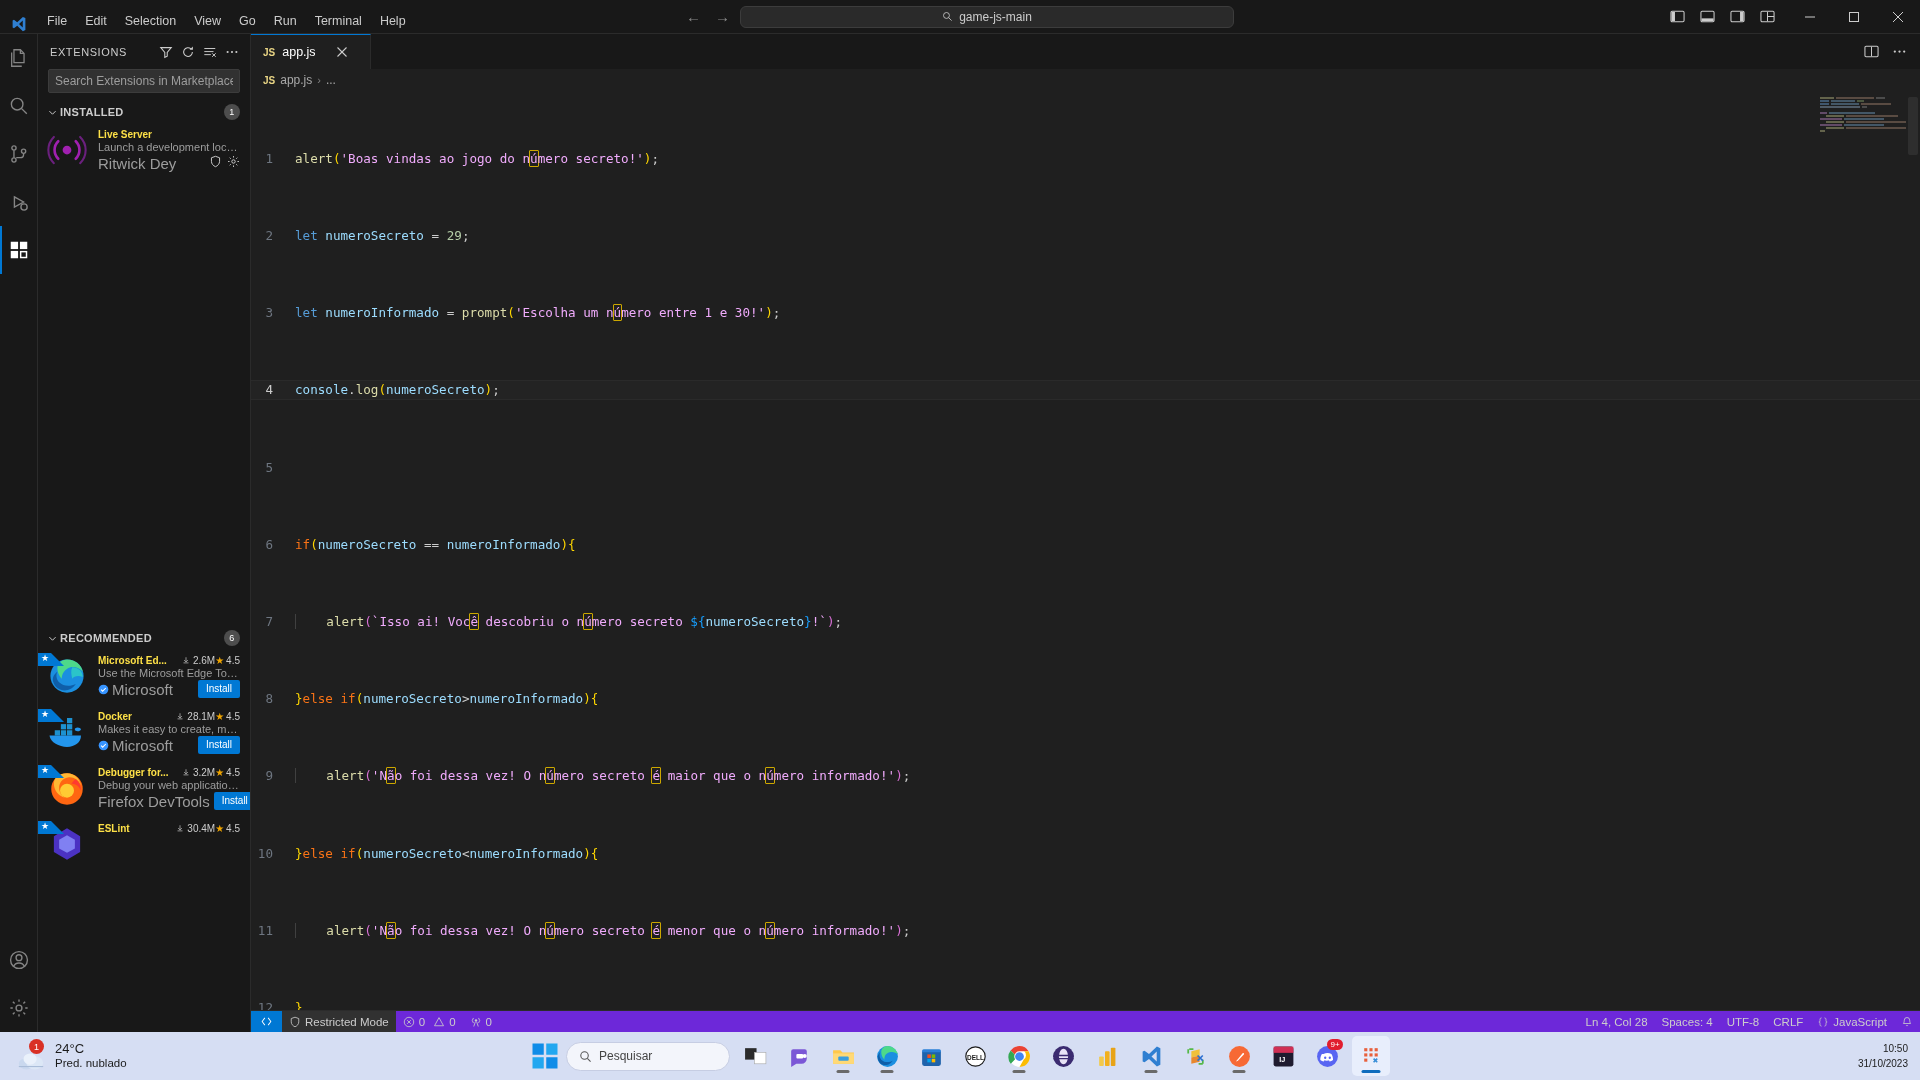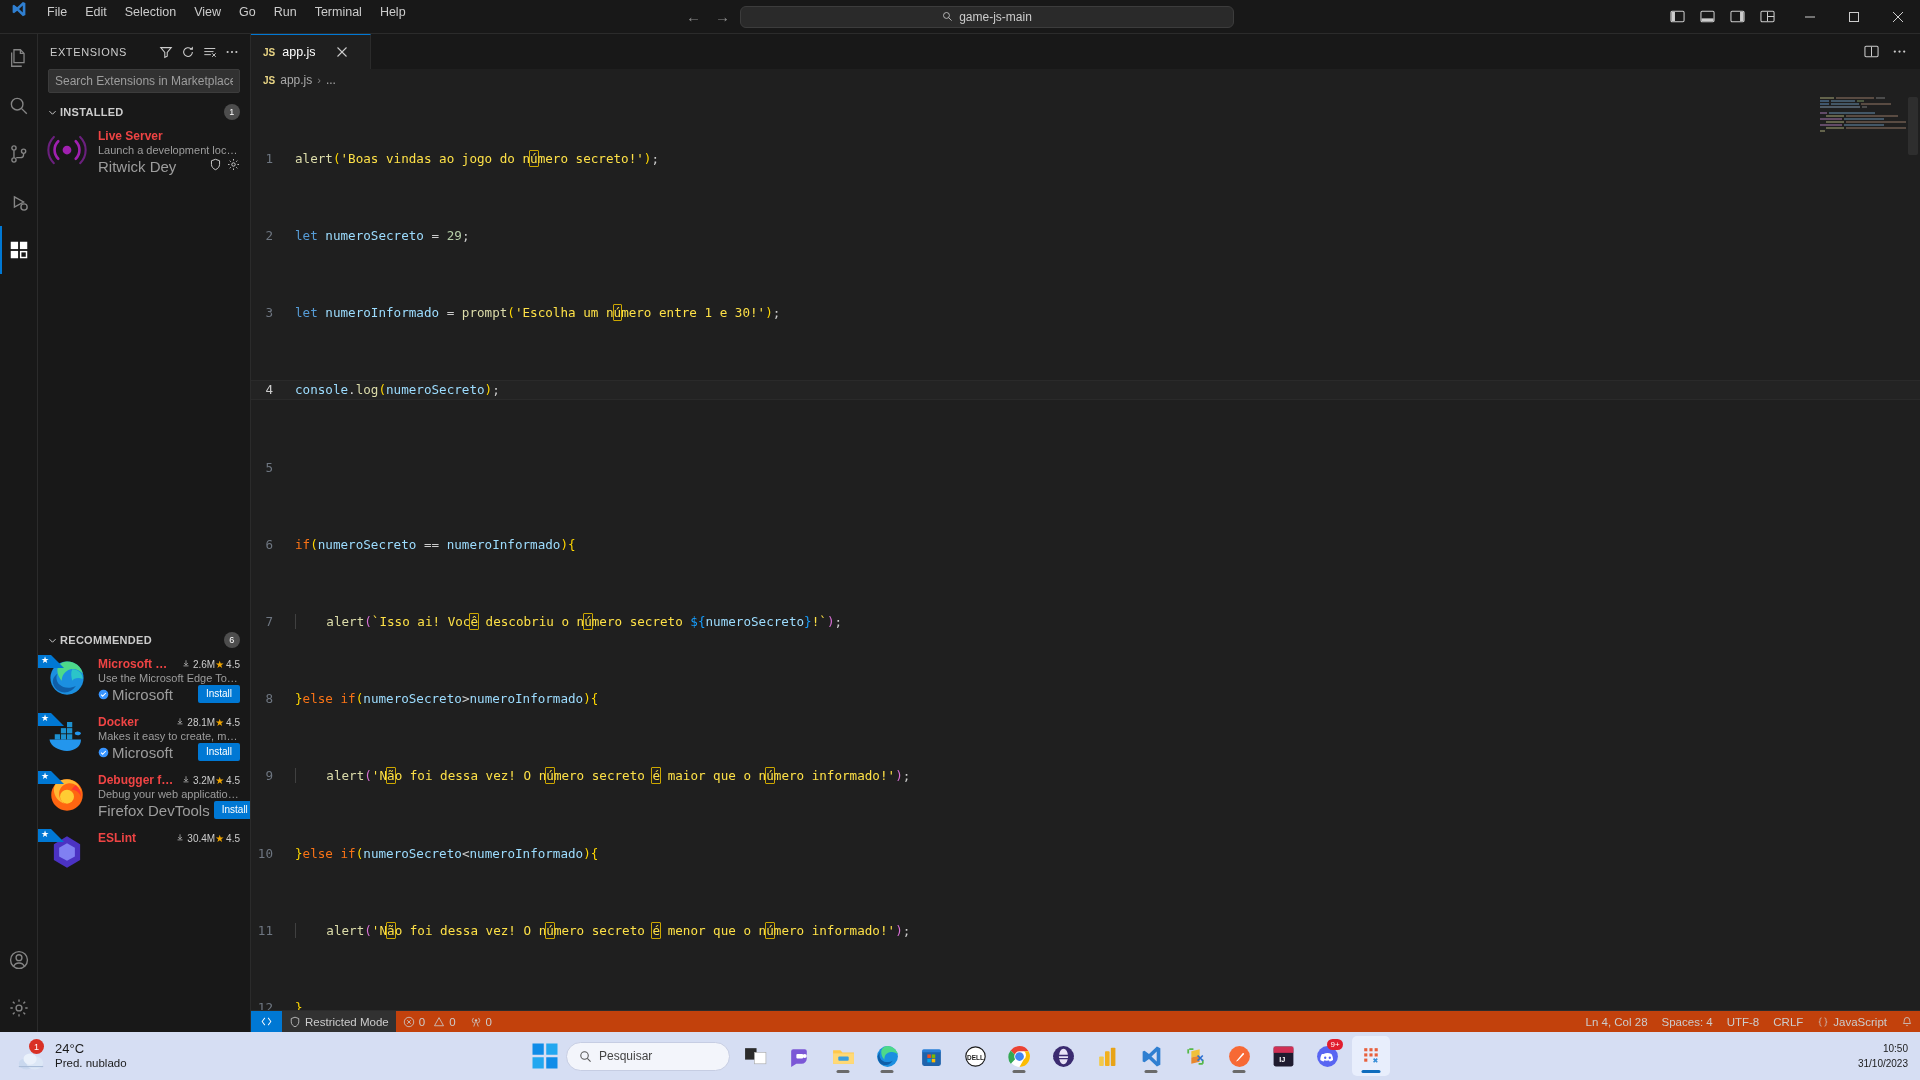--- a/index.html
+++ b/index.html
@@ -7,21 +7,21 @@
     width:1920px; height:1080px; overflow:hidden;
     background:#1f1f1f;
     font-family:"Liberation Sans", sans-serif;
     -webkit-font-smoothing:antialiased;
   }
   .app { position:relative; width:1920px; height:1080px; display:flex; flex-direction:column; }
 
   
   .titlebar {
     height:34px; background:#181818; border-bottom:1px solid #2b2b2b;
-    display:flex; align-items:flex-start; flex:0 0 34px; position:relative;
+    display:flex; align-items:flex-end; flex:0 0 34px; position:relative;
   }
   .vs-logo { width:38px; display:flex; align-items:center; justify-content:center; }
   .vs-logo svg { width:18px; height:18px; }
   .menubar { display:flex; align-items:center; gap:0px; }
   .menu-item {
     font-size:12.5px; color:#cccccc; padding:4px 9px; border-radius:4px; cursor:default;
     line-height:16px; white-space:nowrap;
   }
 
   .title-center {
@@ -101,21 +101,21 @@
   }
 
   .ext-row {
     display:flex; padding:6px 10px 6px 8px; gap:10px; position:relative; min-height:56px;
   }
   .ext-icon { width:42px; height:42px; flex:0 0 42px; display:flex; align-items:center; justify-content:center; }
   .ext-icon svg, .ext-icon img { width:42px; height:42px; }
   .ext-body { flex:1; min-width:0; display:flex; flex-direction:column; gap:1px; }
   .ext-line1 { display:flex; align-items:center; gap:6px; }
   .ext-name {
-    font-size:12px; font-weight:bold; color:#ef4444; white-space:nowrap; overflow:hidden; text-overflow:ellipsis;
+    font-size:10px; font-weight:bold; color:#fde047; white-space:nowrap; overflow:hidden; text-overflow:ellipsis;
     max-width:96px;
   }
   .ext-stats { margin-left:auto; display:flex; font-size:10px; color:#cccccc; white-space:nowrap; }
   .ext-stat { display:flex; align-items:center; gap:2px; }
   .ext-stat svg { width:10px; height:10px; }
   .star { color:#f0a500; font-size:10px; }
   .ext-desc { font-size:11px; color:#9d9d9d; white-space:nowrap; overflow:hidden; text-overflow:ellipsis; }
   .ext-line3 { display:flex; align-items:center; gap:4px; }
   .ext-pub { font-size:15px; color:#9d9d9d; display:flex; align-items:center; gap:3px; white-space:nowrap; }
   .verified { color:#3794ff; font-size:10px; display:inline-flex; }
@@ -165,21 +165,21 @@
   .cline { display:flex; height:19.3px; align-items:center; }
   .cline.cur { background:#232323; box-shadow:inset 0 1px 0 #2a2a2a, inset 0 -1px 0 #2a2a2a; }
   .lnum {
     width:44px; flex:0 0 44px; text-align:right; padding-right:22px; color:#6e7681; font-size:12.6px;
     font-family:"DejaVu Sans Mono","Liberation Mono", monospace;
   }
   .cline.cur .lnum { color:#cccccc; }
   .ctext { flex:1; }
   .ind-guide { border-left:1px solid #404040; margin-left:0px; }
   .t-fn   { color:#dcdcaa; }
-  .t-str  { color:#fde047;text-align:center; }
+  .t-str  { color:#f0abfc;text-align:center; }
   .t-kw   { color:#569cd6; }
   .t-ctl  { color:#f97316; }
   .t-var  { color:#9cdcfe; }
   .t-num  { color:#b5cea8; }
   .t-punc { color:#cccccc; }
   .t-par1 { color:#ffd700; }
   .t-par2 { color:#da70d6; }
   .t-par3 { color:#179fff; }
   .uni-hl { border:1px solid #cca700; border-radius:1px; padding:0 0px; margin:0 -1px; }
 
@@ -190,21 +190,21 @@
   .mm-b { height:2px; }
   .scroll-deco {
     position:absolute; right:0; top:0; width:14px; bottom:0; background:transparent;
   }
   .scroll-thumb {
     position:absolute; right:2px; top:6px; width:10px; height:58px; background:#4f4f4f55; border-radius:2px;
   }
 
   
   .statusbar {
-    height:22px; background:#c2410c; display:flex; align-items:center; flex:0 0 22px;
+    height:22px; background:#6d28d9; display:flex; align-items:center; flex:0 0 22px;
     font-size:11.5px; color:#cccccc; border-top:1px solid #2b2b2b;
   }
   .sb-remote {
     background:#0078d4; color:#fff; height:22px; display:flex; align-items:center; padding:0 9px;
   }
   .sb-remote svg { width:13px; height:13px; }
   .sb-seg { display:flex; align-items:center; gap:4px; padding:0 7px; height:22px; }
   .sb-seg svg { width:12px; height:12px; }
   .sb-restricted { background:#313131; }
   .sb-right { margin-left:auto; display:flex; align-items:center; }

